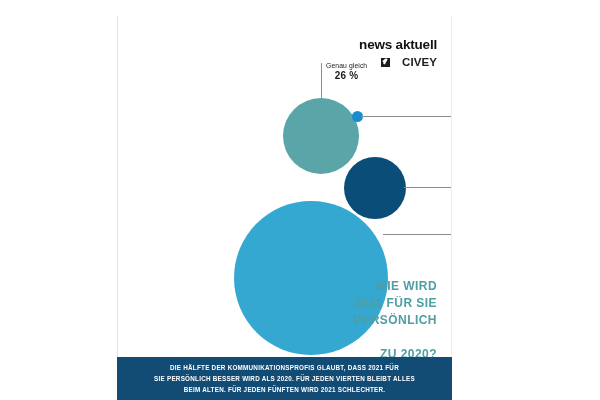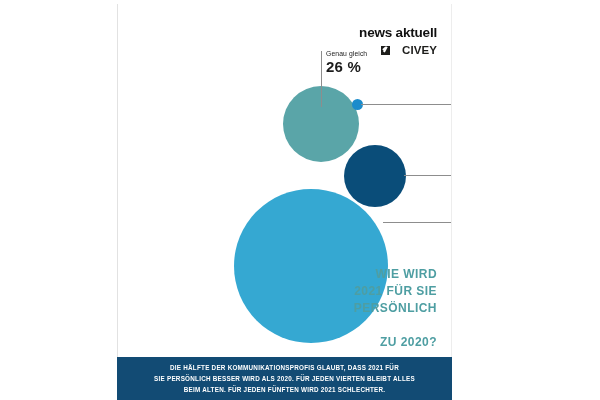--- a/index.html
+++ b/index.html
@@ -19,21 +19,21 @@
     position: relative;
     width: 600px;
     height: 400px;
     background: #ffffff;
   }
 
   
   #panel {
     position: absolute;
     left: 117px;
-    top: 4px;
+    top: 16px;
     width: 335px;
     height: 355px;
     background: #ffffff;
     border-left: 1px solid #e2e2e2;
     border-right: 1px solid #ededed;
     box-sizing: border-box;
     overflow: hidden;
     padding-left: 13px;
   }
 
@@ -164,25 +164,26 @@
     line-height: 1.05;
     color: #1b1b1b;
   }
   .label-title {
     font-size: 6.8px;
     font-weight: normal;
     letter-spacing: 0.1px;
     white-space: nowrap;
   }
   .label-value {
-    font-size: 15px;
+    font-size: 10px;
     font-weight: bold;
     letter-spacing: 0.2px;
     margin-top: 2px;
     white-space: nowrap;
+    text-align: center;
   }
   .align-left  { text-align: left; }
   .align-right { text-align: right; }
 
   #label-genau-gleich {
     left: 208px;
     top: 46px;
   }
   #label-weiss-nicht {
     left: 305px;

